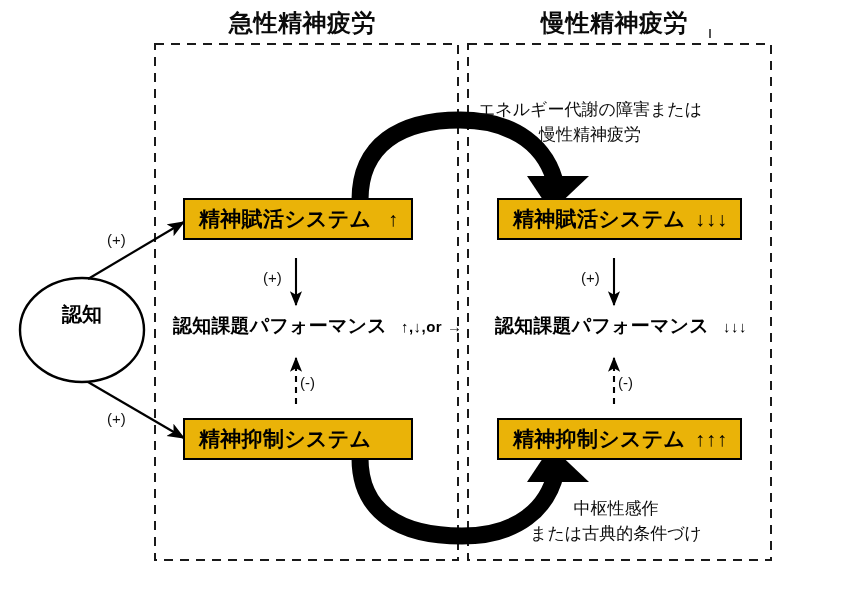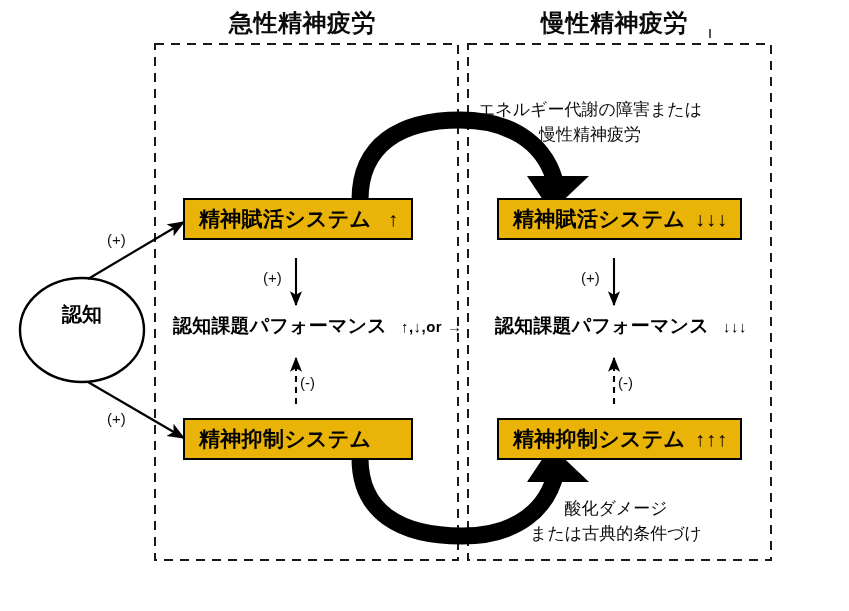--- a/index.html
+++ b/index.html
@@ -195,17 +195,17 @@
     <span class="lbl">精神抑制システム</span>
     <span class="arrows">↑↑↑</span>
   </div>
 
   <div class="txt note" style="left:470px; top:98px; width:240px;">
     <div>エネルギー代謝の障害または</div>
     <div>慢性精神疲労</div>
   </div>
 
   <div class="txt note" style="left:516px; top:497px; width:200px;">
-    <div>酸化ダメージ</div>
+    <div>中枢性感作</div>
     <div>または古典的条件づけ</div>
   </div>
 
 </div>
 
 </body></html>

